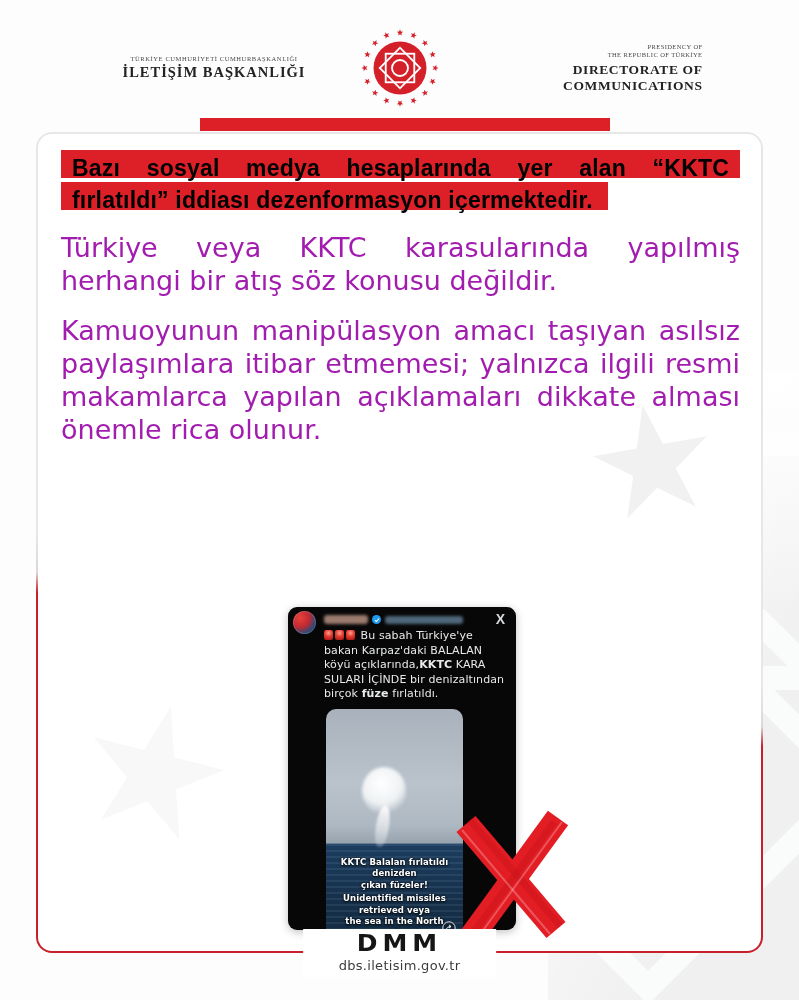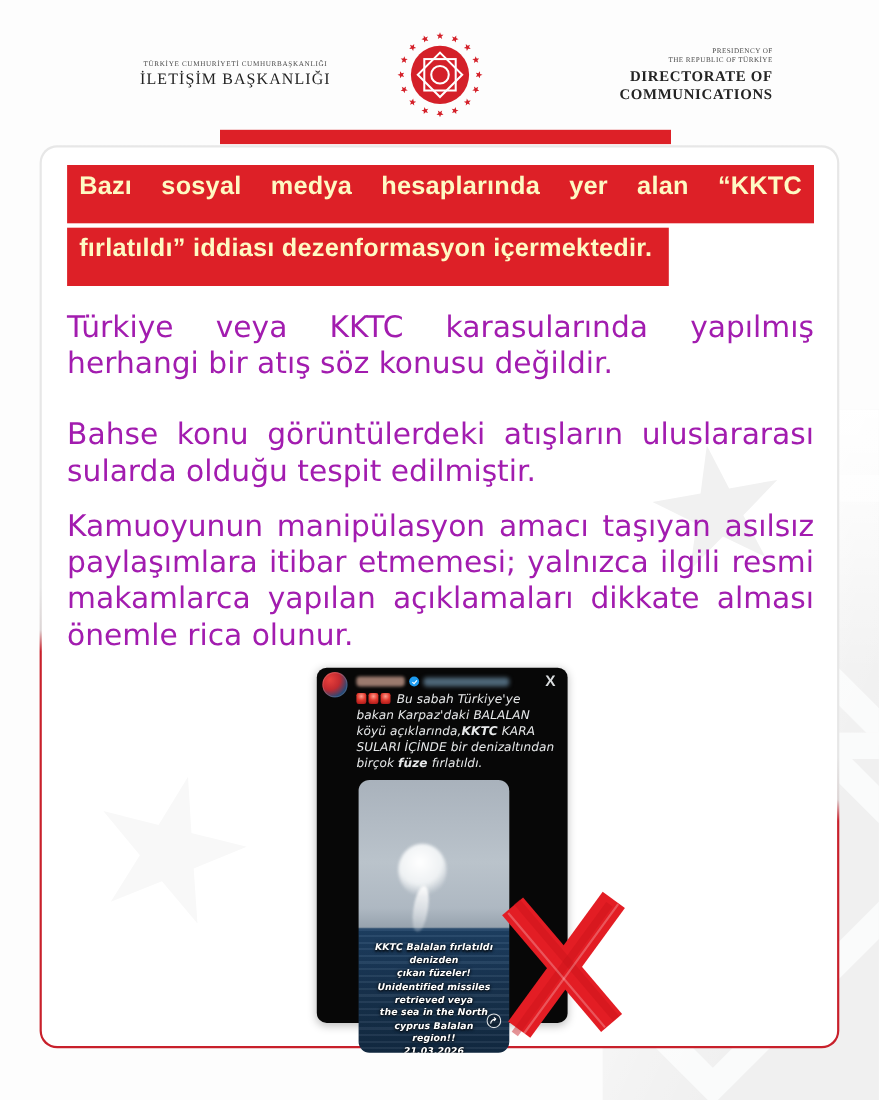--- a/index.html
+++ b/index.html
@@ -13,62 +13,62 @@
   .bgpat .d2{left:96px;top:-70px;width:264px;height:264px;transform:rotate(45deg);}
   .bgpat .d3{left:20px;top:60px;width:210px;height:210px;}
   .bgpat .fade{position:absolute;inset:0;
      background:linear-gradient(115deg,#ffffff 8%,rgba(255,255,255,.85) 30%,rgba(255,255,255,.25) 55%,rgba(255,255,255,0) 72%),
                 linear-gradient(180deg,#ffffff 0%,rgba(255,255,255,0) 38%);}
 
   
   .header{position:absolute;top:26px;left:0;width:799px;display:flex;justify-content:center;align-items:center;gap:26px;z-index:1;}
   .h-left{width:235px;text-align:center;color:#232323;}
   .h-left .tiny{font-family:"Liberation Serif",serif;font-size:6.5px;letter-spacing:.6px;color:#4a4a4a;}
-  .h-left .big{font-family:"Liberation Serif",serif;font-weight:normal;font-size:14.5px;letter-spacing:1px;margin-top:2px;}
+  .h-left .big{font-family:"Liberation Serif",serif;font-weight:bold;font-size:14.5px;letter-spacing:1px;margin-top:2px;}
   .h-right{width:235px;text-align:right;color:#232323;}
   .h-right .tiny{font-family:"Liberation Serif",serif;font-size:6.5px;letter-spacing:.4px;color:#4a4a4a;line-height:8px;}
   .h-right .big{font-family:"Liberation Serif",serif;font-weight:bold;font-size:13.5px;letter-spacing:.6px;line-height:16px;margin-top:3px;}
   .emblem{width:84px;height:84px;flex:0 0 84px;}
 
   
   .topbar{position:absolute;left:200px;top:118px;width:410px;height:13px;background:#dd2027;z-index:1;}
 
   
   .card-frame{position:absolute;left:36px;top:132px;width:727px;height:821px;box-sizing:border-box;
       border-radius:16px;padding:2px;z-index:2;
       background:linear-gradient(192deg,#e7e7e7 57%,#ddd6d6 61%,#c8202b 63%);}
   .card{position:relative;width:100%;height:100%;box-sizing:border-box;background:#ffffff;border-radius:14px;
       overflow:hidden;padding:16px 21px 0 23px;}
   .wm{position:absolute;clip-path:polygon(50% 0%,61% 35%,98% 35%,68% 57%,79% 91%,50% 70%,21% 91%,32% 57%,2% 35%,39% 35%);}
   .wm1{right:48px;top:270px;width:120px;height:120px;background:#f1f1f1;transform:rotate(-10deg);}
   .wm2{left:46px;top:570px;width:140px;height:140px;background:#f8f8f8;transform:rotate(14deg);}
 
   
   .bars{display:flex;flex-direction:column;gap:4px;position:relative;}
-  .bar{background:#dd2027;color:#fef9c3;font-family:"Liberation Sans",sans-serif;font-weight:bold;
-       font-size:23px;height:53px;line-height:36px;padding:0 11px;letter-spacing:.2px;
+  .bar{background:#dd2027;color:#000000;font-family:"Liberation Sans",sans-serif;font-weight:bold;
+       font-size:23px;height:28px;line-height:36px;padding:0 11px;letter-spacing:.2px;
        text-align:justify;text-align-last:justify;}
   .bar.last{align-self:flex-start;text-align-last:auto;padding-right:15px;}
 
   
   .bodytext{position:relative;margin-top:21px;color:#a21caf;font-size:27px;line-height:33px;
        text-align:justify;-webkit-text-justify:inter-word;}
   .bodytext p{margin:0;}
   .bodytext p + p{margin-top:32px;}
   .bodytext p.p3{margin-top:17px;}
 
   
   .tweet{position:absolute;left:288px;top:607px;width:228px;height:323px;background:#070707;border-radius:9px;
       box-sizing:border-box;padding:5px 10px;z-index:3;box-shadow:0 2px 8px rgba(0,0,0,.25);}
   .avatar{position:absolute;left:5px;top:4px;width:23px;height:23px;border-radius:50%;
       background:radial-gradient(circle at 30% 30%,#e8413c 0%,#c22a30 40%,#274a77 72%,#16263f 100%);
       box-shadow:inset 0 0 0 1px rgba(255,255,255,.15);}
   .t-close{position:absolute;right:11px;top:5px;color:#d7dadc;font-family:"Liberation Sans",sans-serif;
       font-weight:bold;font-size:14px;line-height:14px;}
-  .t-body{margin-left:26px;position:relative;font-style:italic;}
+  .t-body{margin-left:26px;position:relative;}
   .t-nrow{display:flex;align-items:center;gap:4px;height:13px;margin-top:1px;}
   .blur-name{width:44px;height:9px;border-radius:3px;background:#9b7a6e;filter:blur(1.6px);}
   .badge{width:9px;height:9px;border-radius:50%;background:#1d9bf0;flex:0 0 9px;display:flex;align-items:center;justify-content:center;}
   .blur-handle{width:78px;height:8px;border-radius:3px;background:#4e6779;filter:blur(1.8px);}
   .t-text{color:#e7e9ea;font-size:11px;line-height:14.5px;margin-top:3px;letter-spacing:.1px;}
   .t-text b{font-weight:bold;}
   .emj{display:inline-block;width:9px;height:10px;margin-right:2px;border-radius:2px;vertical-align:-1px;
       background:radial-gradient(circle at 50% 30%,#ff9e8f 0%,#e23a2e 45%,#9e1014 100%);}
   .t-img{position:relative;margin:7px 0 0 2px;width:137px;height:248px;border-radius:10px;overflow:hidden;
       background:linear-gradient(180deg,#a9b2bc 0%,#bac3cb 30%,#aeb8c2 47%,#97a3ae 54%,#1d4064 54.6%,#17324e 78%,#122a42 100%);}
@@ -157,21 +157,20 @@
       <div class="wm wm1"></div>
       <div class="wm wm2"></div>
 
       <div class="bars">
         <div class="bar">Bazı sosyal medya hesaplarında yer alan “KKTC</div>
         <div class="bar last">fırlatıldı” iddiası dezenformasyon içermektedir.</div>
       </div>
 
       <div class="bodytext">
         <p>Türkiye veya KKTC karasularında yapılmış herhangi bir atış söz konusu değildir.</p>
-        <p>Bahse konu görüntülerdeki atışların uluslararası sularda olduğu tespit edilmiştir.</p>
         <p class="p3">Kamuoyunun manipülasyon amacı taşıyan asılsız paylaşımlara itibar etmemesi; yalnızca ilgili resmi makamlarca yapılan açıklamaları dikkate alması önemle rica olunur.</p>
       </div>
     </div>
   </div>
 
   <div class="tweet">
     <div class="avatar"></div>
     <div class="t-close">X</div>
     <div class="t-body">
       <div class="t-nrow">
@@ -213,14 +212,18 @@
     <g stroke-linecap="butt">
       <line x1="16" y1="20" x2="106" y2="126" stroke="#e31d24" stroke-width="25"></line>
       <line x1="108" y1="14" x2="22" y2="132" stroke="#e31d24" stroke-width="25"></line>
       <line x1="20" y1="16" x2="110" y2="122" stroke="#c9141b" stroke-width="7" opacity=".45"></line>
       <line x1="104" y1="18" x2="18" y2="136" stroke="#c9141b" stroke-width="7" opacity=".45"></line>
       <line x1="12" y1="26" x2="100" y2="130" stroke="#ffffff" stroke-width="2" opacity=".25"></line>
       <line x1="112" y1="18" x2="26" y2="136" stroke="#ffffff" stroke-width="2" opacity=".25"></line>
     </g>
   </svg>
 
+  <div class="dmm">
+    <div class="dmm-logo">DMM</div>
+    <div class="dmm-url">dbs.iletisim.gov.tr</div>
+  </div>
 
 </div>
 
 </body></html>

